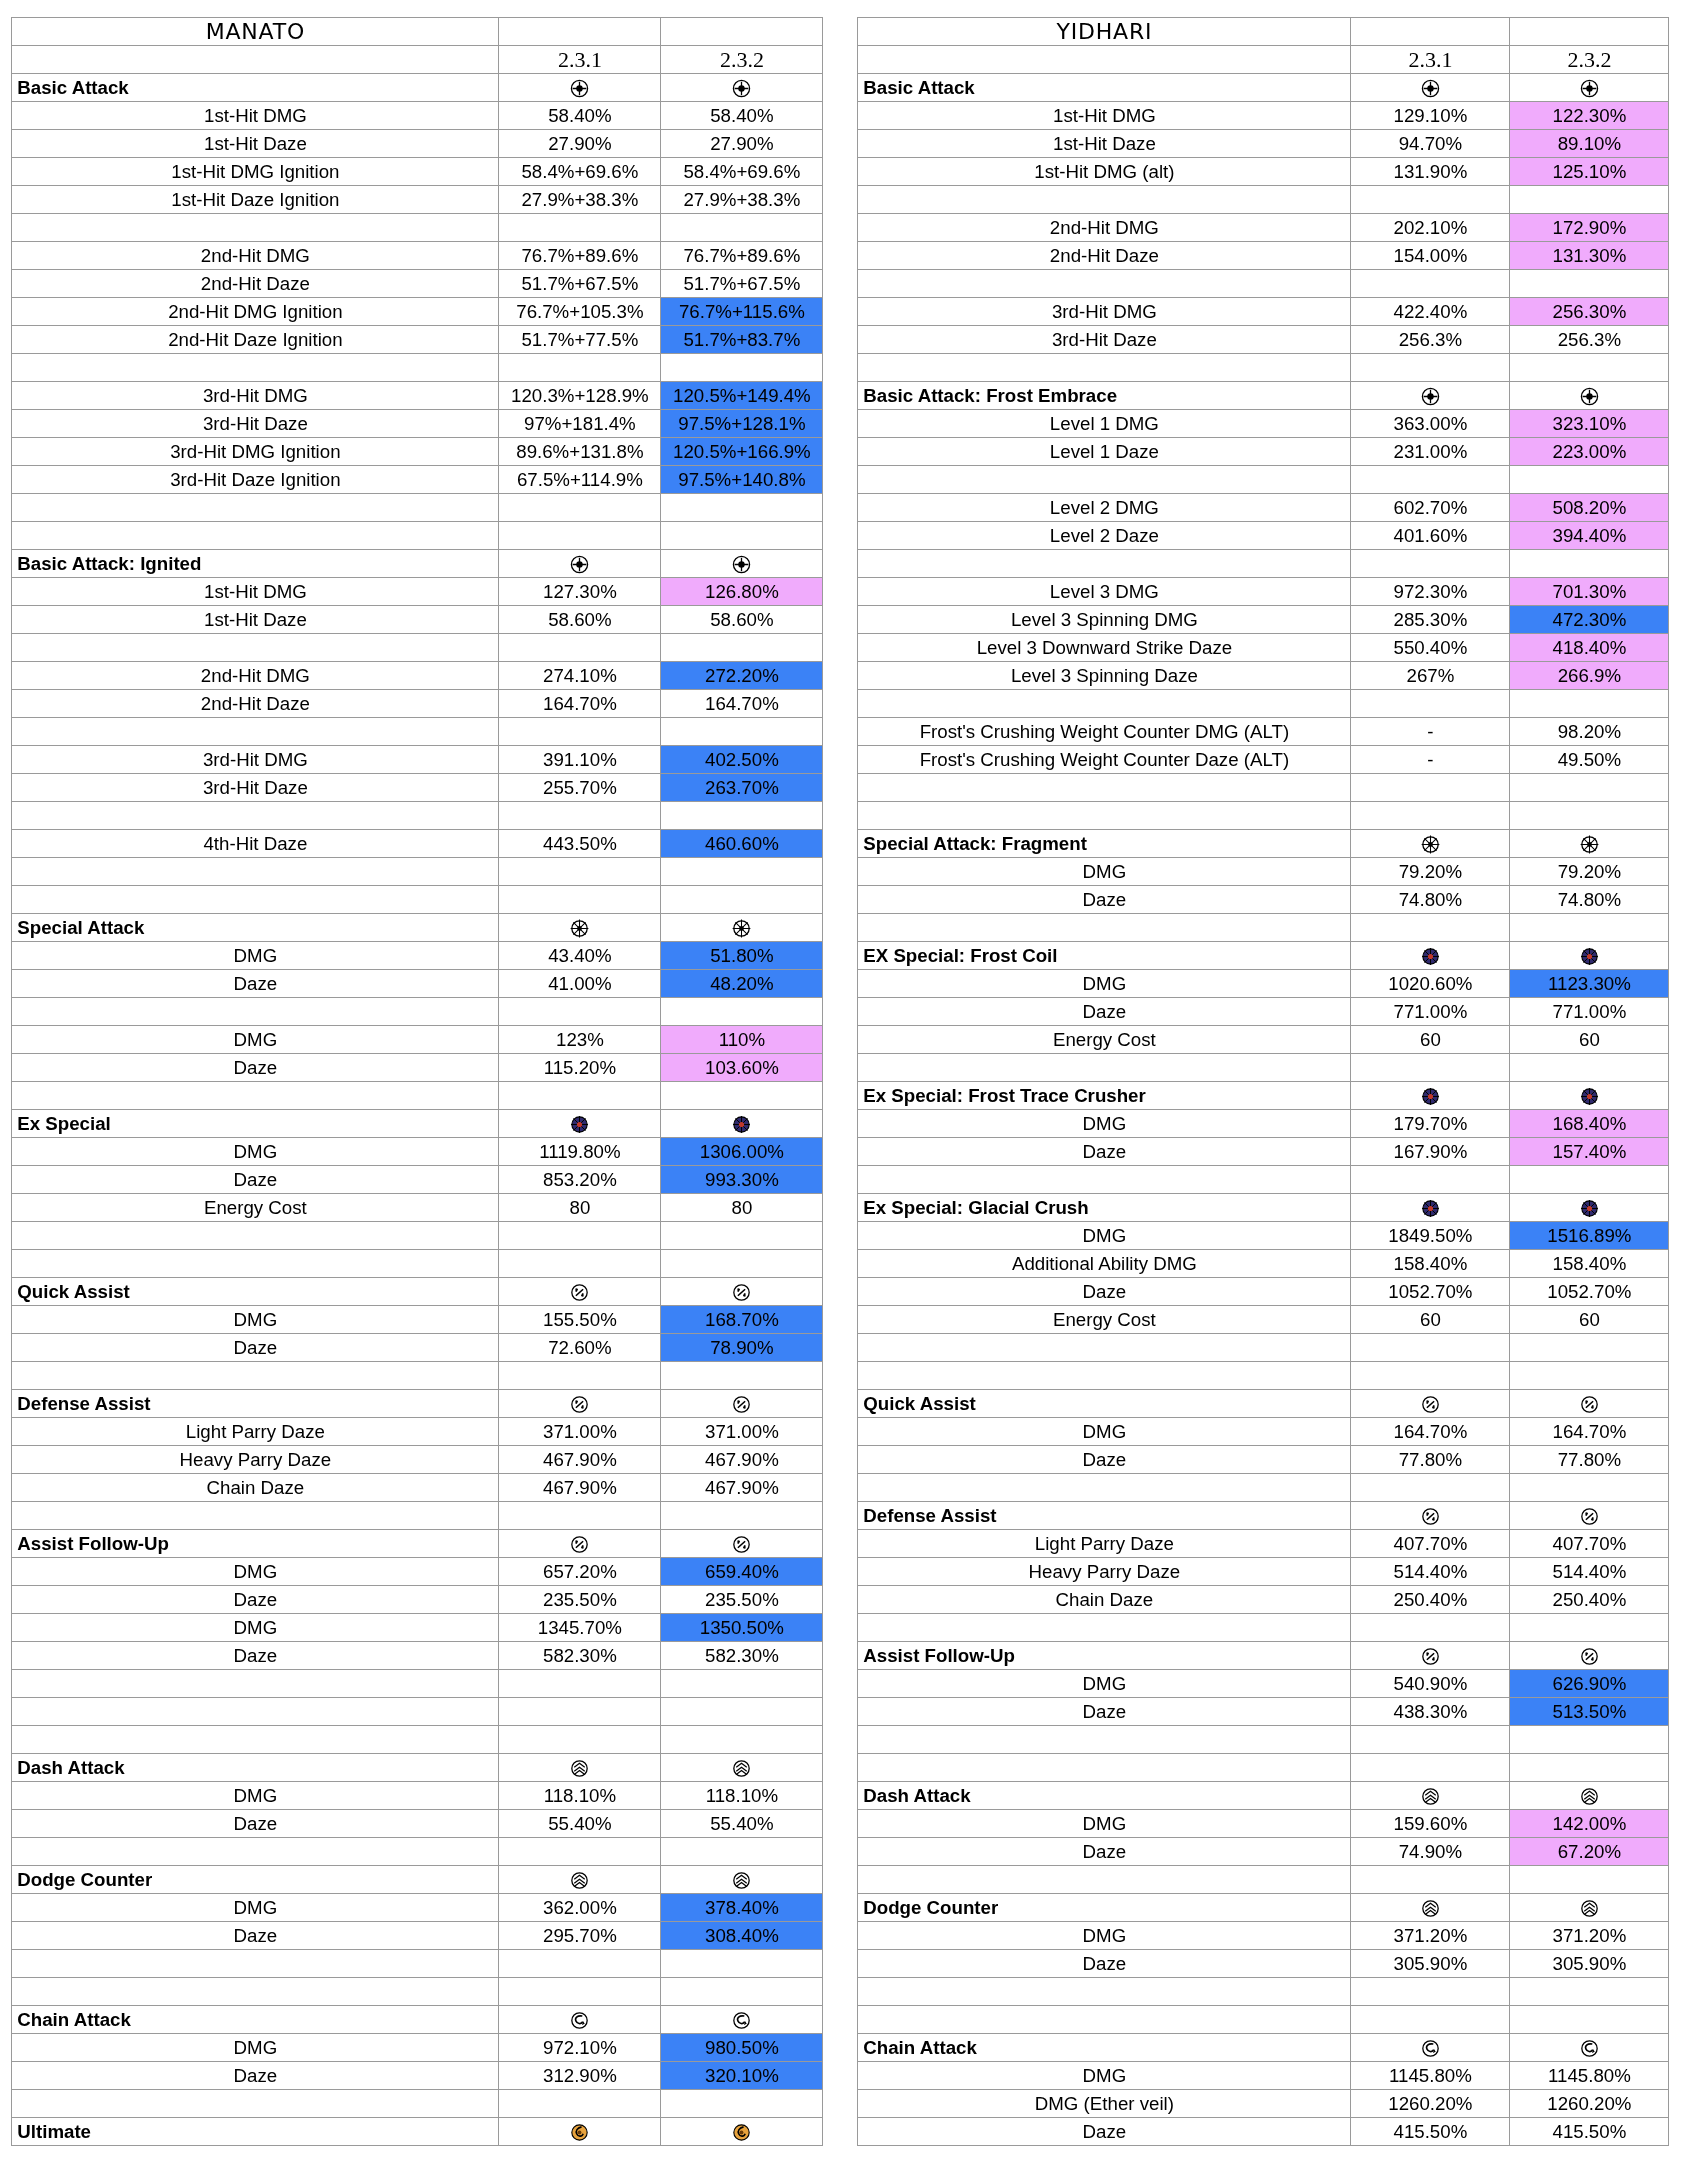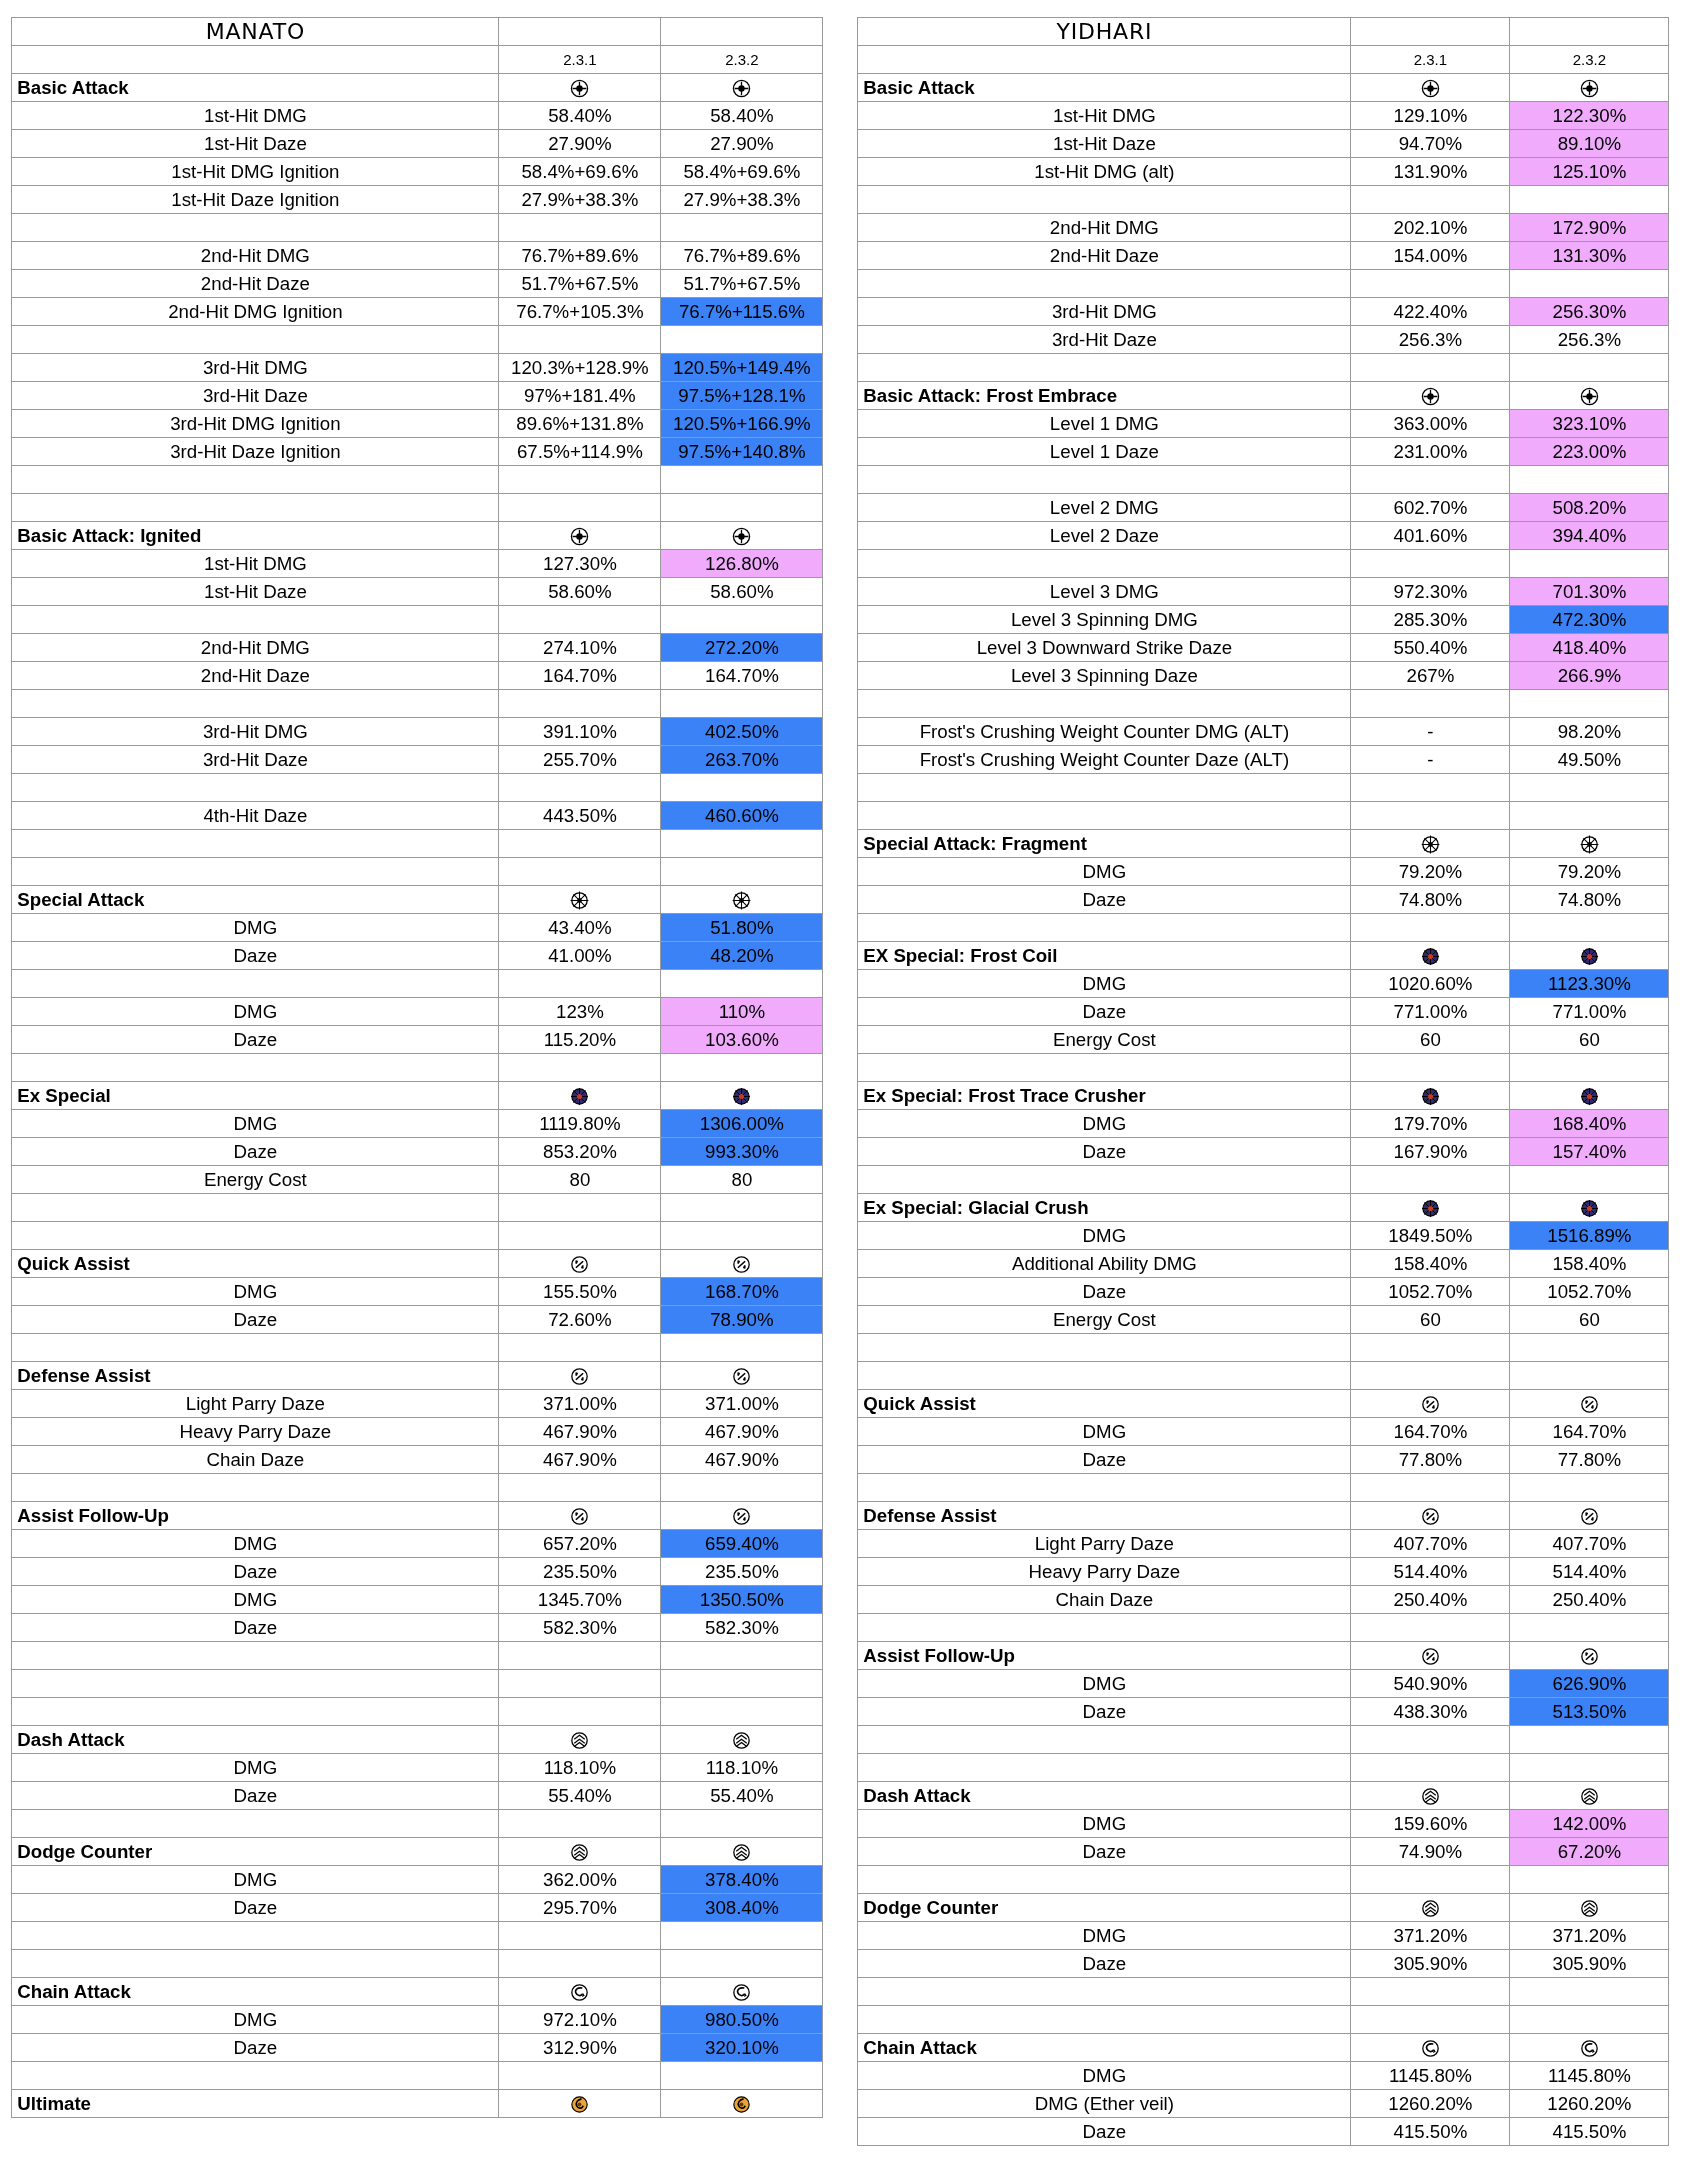--- a/index.html
+++ b/index.html
@@ -54,21 +54,22 @@
 
   .title-cell {
     font-family: "DejaVu Sans", sans-serif;
     font-size: 22px;
     letter-spacing: 0.8px;
     text-align: center;
     height: 32px;
   }
   .ver-head {
     text-align: center;
-    font-size: 15px;
+    font-size: 22px;
+    font-family: Liberation Serif, serif;
   }
   .sect {
     text-align: left;
     font-weight: bold;
   }
   .lbl {
     text-align: center;
   }
   .num {
     text-align: center;
@@ -151,20 +152,25 @@
             <tr>
               <td class="c-label lbl">2nd-Hit Daze</td>
               <td class="c-val num">51.7%+67.5%</td>
               <td class="c-val num">51.7%+67.5%</td>
             </tr>
             <tr>
               <td class="c-label lbl">2nd-Hit DMG Ignition</td>
               <td class="c-val num">76.7%+105.3%</td>
               <td class="c-val num green">76.7%+115.6%</td>
             </tr>
+            <tr>
+              <td class="c-label lbl">2nd-Hit Daze Ignition</td>
+              <td class="c-val num">51.7%+77.5%</td>
+              <td class="c-val num green">51.7%+83.7%</td>
+            </tr>
             <tr class="blank-row">
               <td class="c-label">&nbsp;</td>
               <td class="c-val">&nbsp;</td>
               <td class="c-val">&nbsp;</td>
             </tr>
             <tr>
               <td class="c-label lbl">3rd-Hit DMG</td>
               <td class="c-val num">120.3%+128.9%</td>
               <td class="c-val num green">120.5%+149.4%</td>
             </tr>

